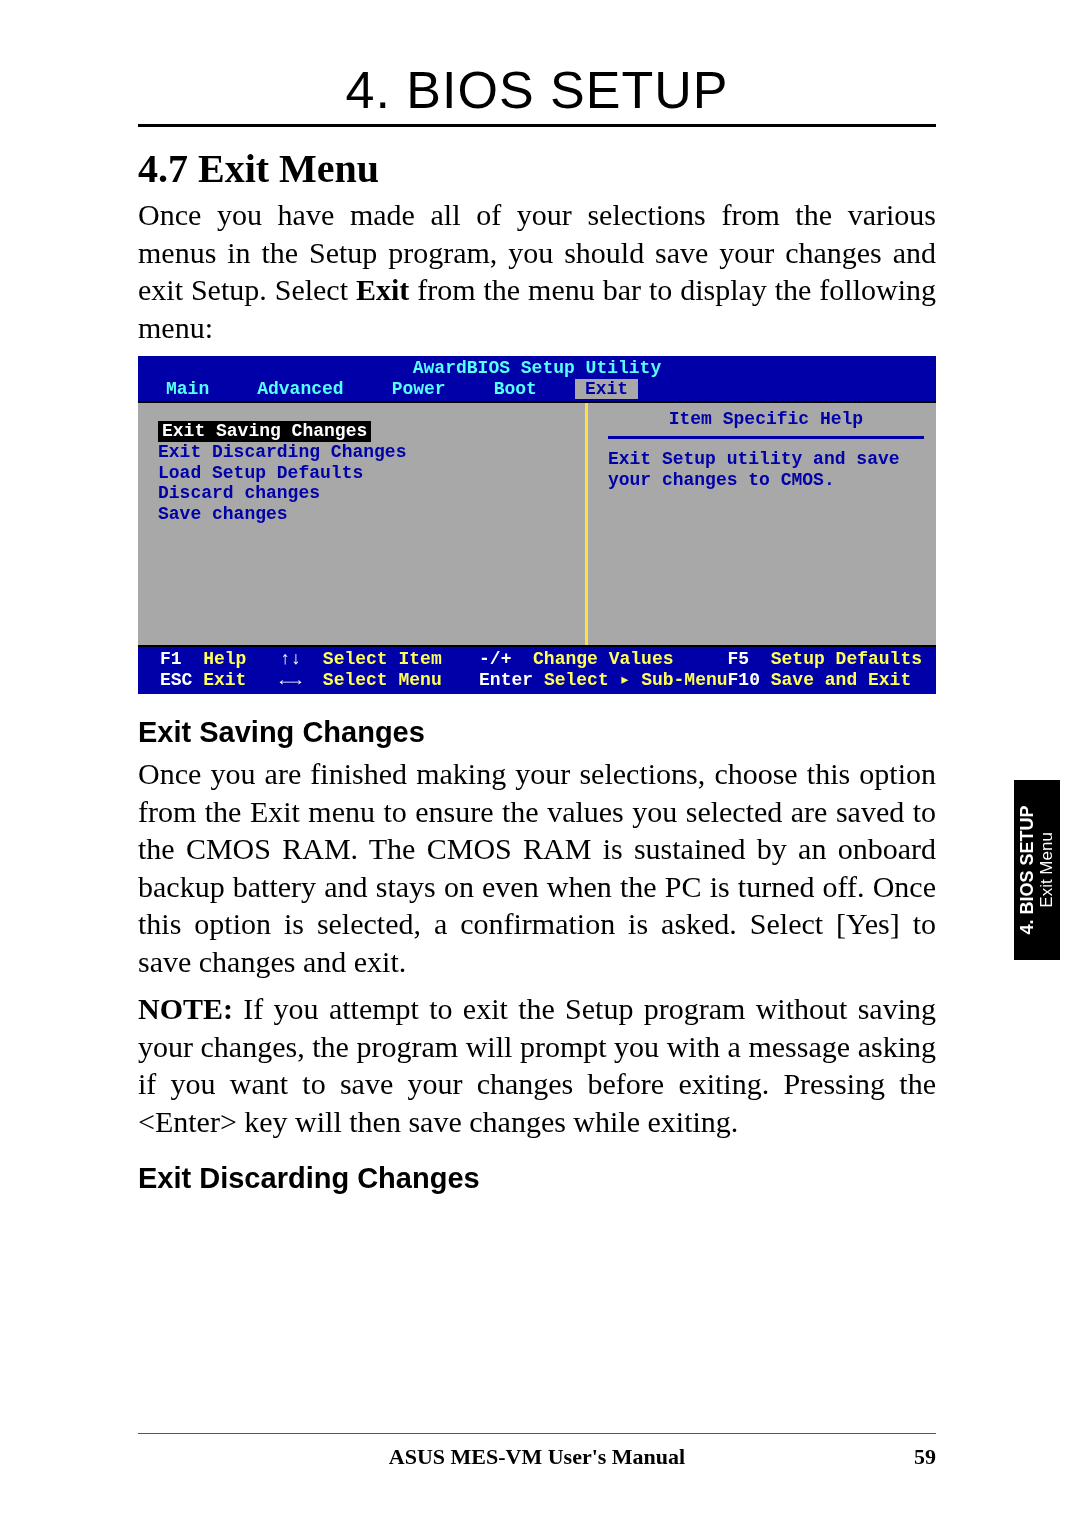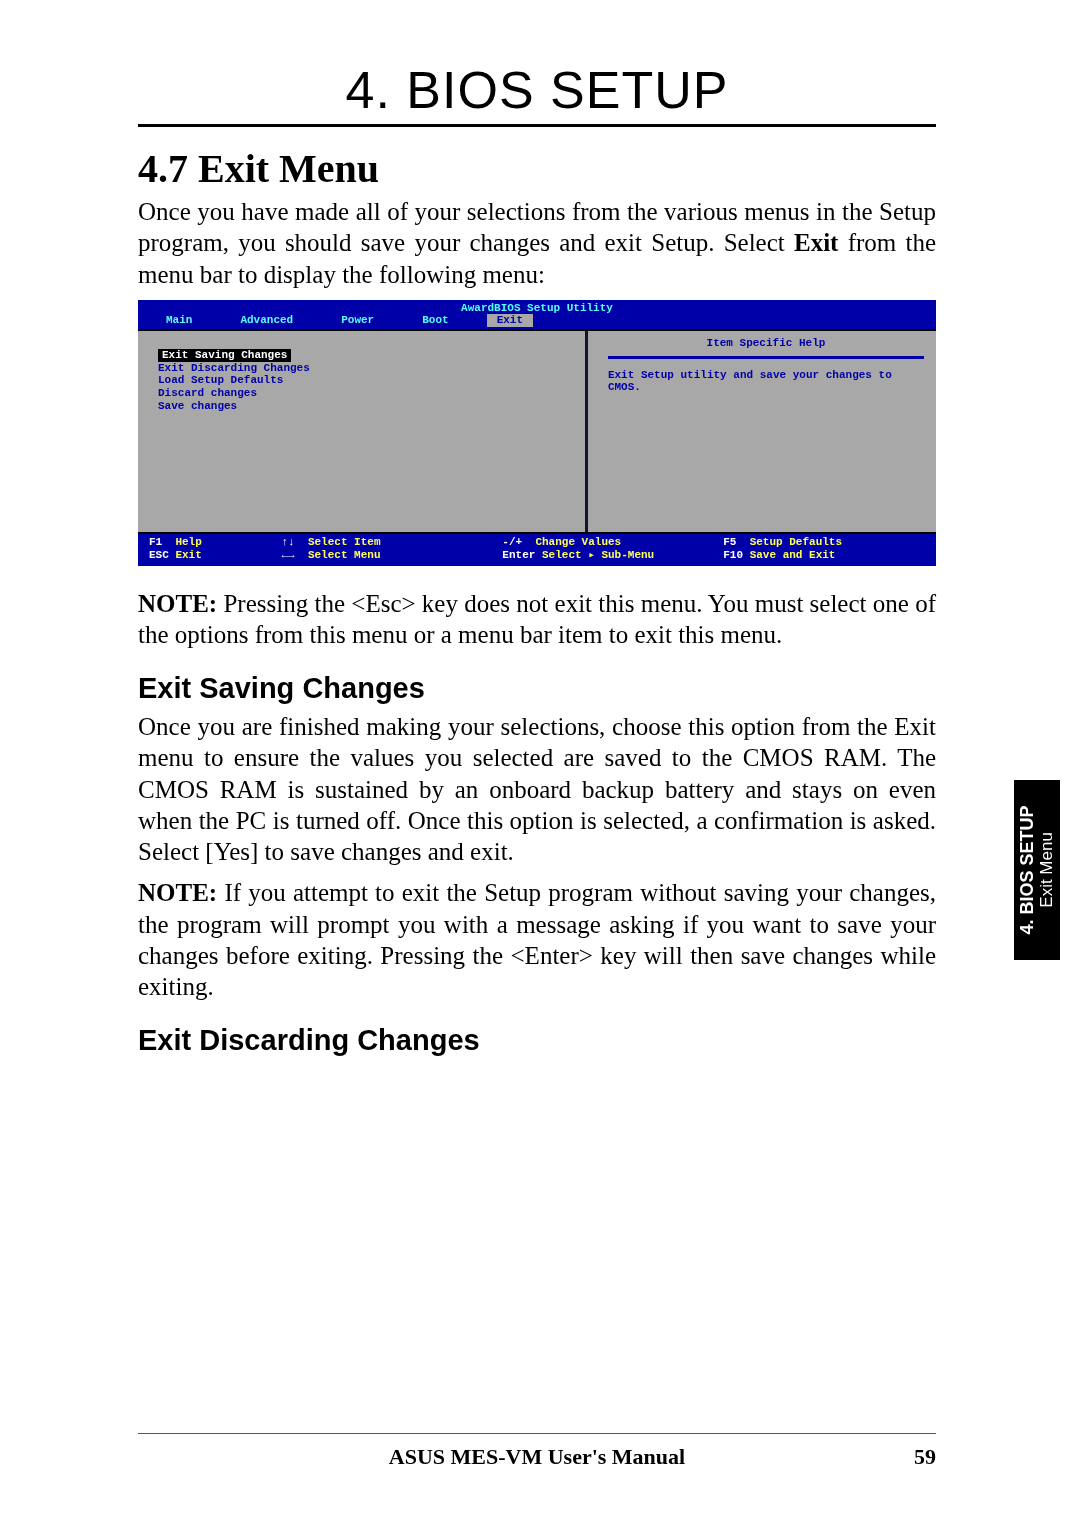--- a/index.html
+++ b/index.html
@@ -26,39 +26,39 @@
     padding-bottom: 4px;
     margin-bottom: 18px;
   }
   .section-title {
     font-size: 40px;
     font-family: "Times New Roman", serif;
     font-weight: bold;
     margin-bottom: 4px;
   }
   .body-text {
-    font-size: 25px;
+    font-size: 30px;
     line-height: 1.25;
     margin-bottom: 10px;
     text-align: justify;
   }
   .body-text b { font-weight: bold; }
   .sub-heading {
     font-size: 29px;
     font-family: Arial, Helvetica, sans-serif;
     font-weight: bold;
     margin-top: 22px;
     margin-bottom: 6px;
   }
   
   .bios {
     width: 798px;
     background: #0000a8;
     font-family: "Courier New", monospace;
-    font-size: 11px;
+    font-size: 18px;
     color: #fff;
     margin: 8px 0 22px 0;
     line-height: 1.15;
   }
   .bios-title {
     color: #55ffff;
     text-align: center;
     padding: 2px 0 0 0;
     font-weight: bold;
   }
@@ -92,36 +92,36 @@
     color: #fff;
     display: inline-block;
     padding: 0 4px;
   }
   .bios-left .item {
     color: #0000a8;
     display: block;
   }
   .bios-right {
     width: 44%;
-    border-left: 3px solid #0f172a;
+    border-left: 3px solid #fde047;
     padding: 6px 12px 12px 20px;
     color: #0000a8;
     font-weight: bold;
   }
   .bios-right .help-title {
     text-align: center;
     padding-bottom: 6px;
     border-bottom: 3px solid #0000a8;
     margin-bottom: 10px;
   }
   .bios-footer {
     background: #0000a8;
     display: grid;
     grid-template-columns: 1.2fr 2fr 2fr 1.8fr;
-    padding: 2px 14px 4px 11px;
+    padding: 2px 14px 4px 22px;
     font-weight: bold;
     color: #ffff55;
     border-top: 2px solid #000;
   }
   .bios-footer .k { color: #fff; }
   .bios-footer .cell { white-space: nowrap; }
   
   .side-tab {
     position: absolute;
     right: 20px;
@@ -205,23 +205,20 @@
       <div class="cell"><span class="k">↑↓</span>&nbsp;&nbsp;<span>Select Item</span></div>
       <div class="cell"><span class="k">-/+</span>&nbsp;&nbsp;<span>Change Values</span></div>
       <div class="cell"><span class="k">F5</span>&nbsp;&nbsp;<span>Setup Defaults</span></div>
       <div class="cell"><span class="k">ESC</span>&nbsp;<span>Exit</span></div>
       <div class="cell"><span class="k">←→</span>&nbsp;&nbsp;<span>Select Menu</span></div>
       <div class="cell"><span class="k">Enter</span>&nbsp;<span>Select ▸ Sub-Menu</span></div>
       <div class="cell"><span class="k">F10</span>&nbsp;<span>Save and Exit</span></div>
     </div>
   </div>
 
-  <p class="body-text">
-    <b>NOTE:</b><span> Pressing the &lt;Esc&gt; key does not exit this menu. You must select one of the options from this menu or a menu bar item to exit this menu.</span>
-  </p>
 
   <div class="sub-heading">Exit Saving Changes</div>
   <p class="body-text">Once you are finished making your selections, choose this option from the Exit menu to ensure the values you selected are saved to the CMOS RAM. The CMOS RAM is sustained by an onboard backup battery and stays on even when the PC is turned off. Once this option is selected, a confirmation is asked. Select [Yes] to save changes and exit.</p>
 
   <p class="body-text">
     <b>NOTE:</b><span> If you attempt to exit the Setup program without saving your changes, the program will prompt you with a message asking if you want to save your changes before exiting. Pressing the &lt;Enter&gt; key will then save changes while exiting.</span>
   </p>
 
   <div class="sub-heading">Exit Discarding Changes</div>
 </div>

